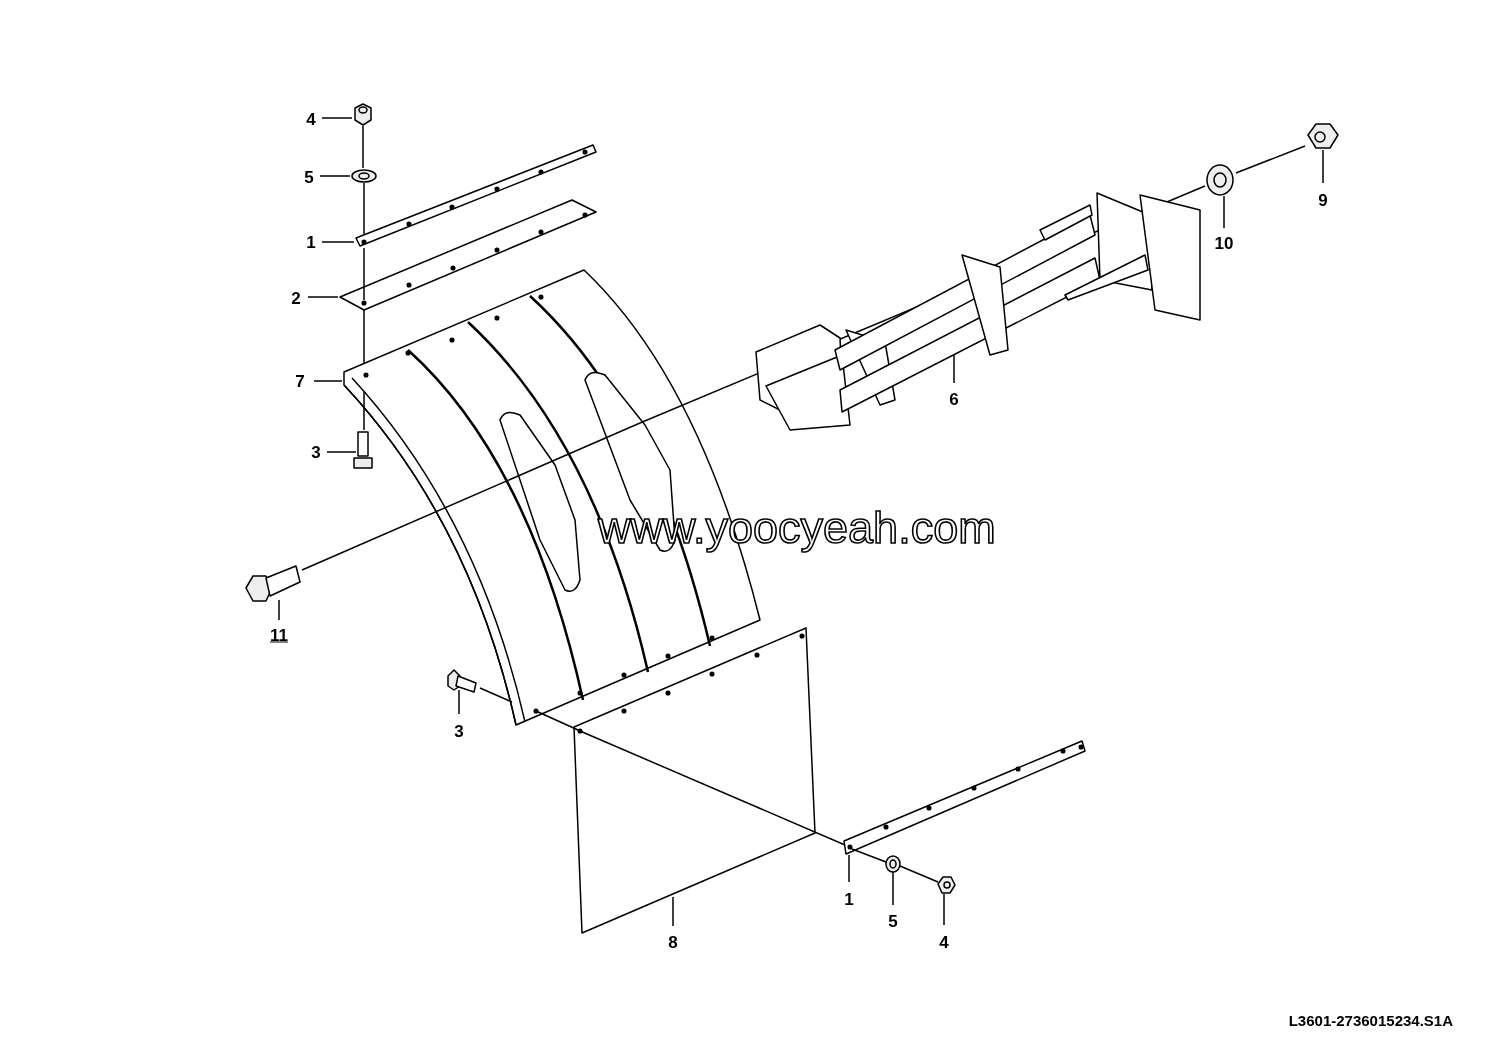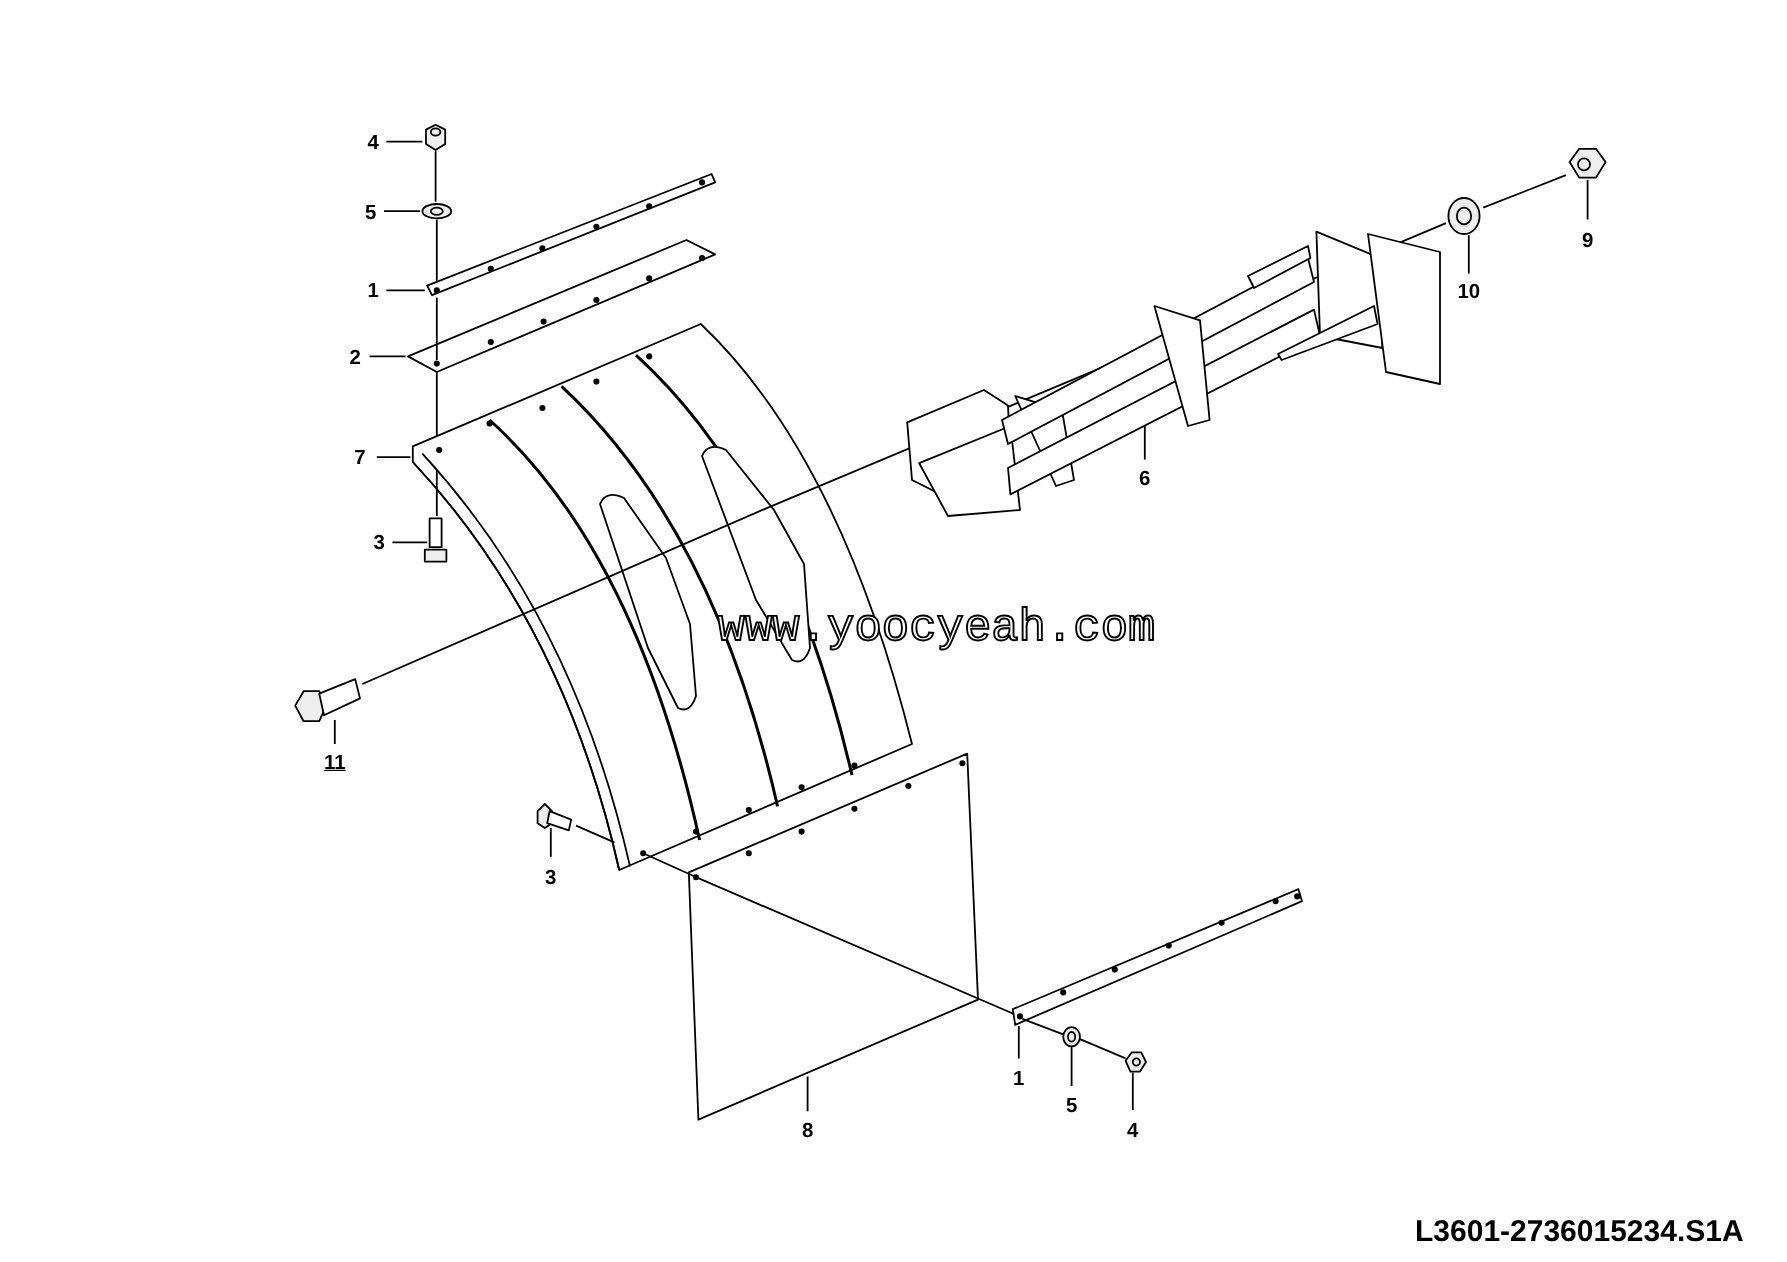--- a/index.html
+++ b/index.html
@@ -1,21 +1,21 @@
 <!DOCTYPE html>
 <html><head>
 <meta charset="utf-8">
 <style>
   html, body { margin:0; padding:0; background:#ffffff; }
   #canvas { position:relative; width:1489px; height:1052px; background:#fff; overflow:hidden; font-family:"Liberation Sans", sans-serif; }
   svg { position:absolute; left:0; top:0; }
   .callout { position:absolute; font-weight:bold; font-size:17px; color:#000; transform:translate(-50%,-50%); line-height:1; }
   .watermark-blue { position:absolute; left:508px; top:500px; font-size:38px; color:#2a6fc0; letter-spacing:0px; white-space:nowrap; }
-  .watermark-black { position:absolute; left:598px; top:502px; font-size:38px; color:#fff; -webkit-text-stroke:1.6px #000; white-space:nowrap;font-family:Liberation Mono, monospace; }
-  .drawing-code { position:absolute; right:36px; top:1012px; font-weight:bold; font-size:25px; color:#000; white-space:nowrap; }
+  .watermark-black { position:absolute; left:598px; top:502px; font-size:45px; color:#fff; -webkit-text-stroke:1.6px #000; white-space:nowrap; }
+  .drawing-code { position:absolute; right:36px; top:1012px; font-weight:bold; font-size:15px; color:#000; white-space:nowrap; }
 </style>
 </head>
 <body>
 
 <div id="canvas">
   <svg width="1489" height="1052" viewBox="0 0 1489 1052" fill="none" stroke="#000" stroke-width="1.5" stroke-linejoin="round">
 
     <g>
       <polygon points="355,108 363,104 371,108 371,120 363,125 355,120" fill="#eee"></polygon>
       <ellipse cx="363" cy="110" rx="4" ry="3"></ellipse>

